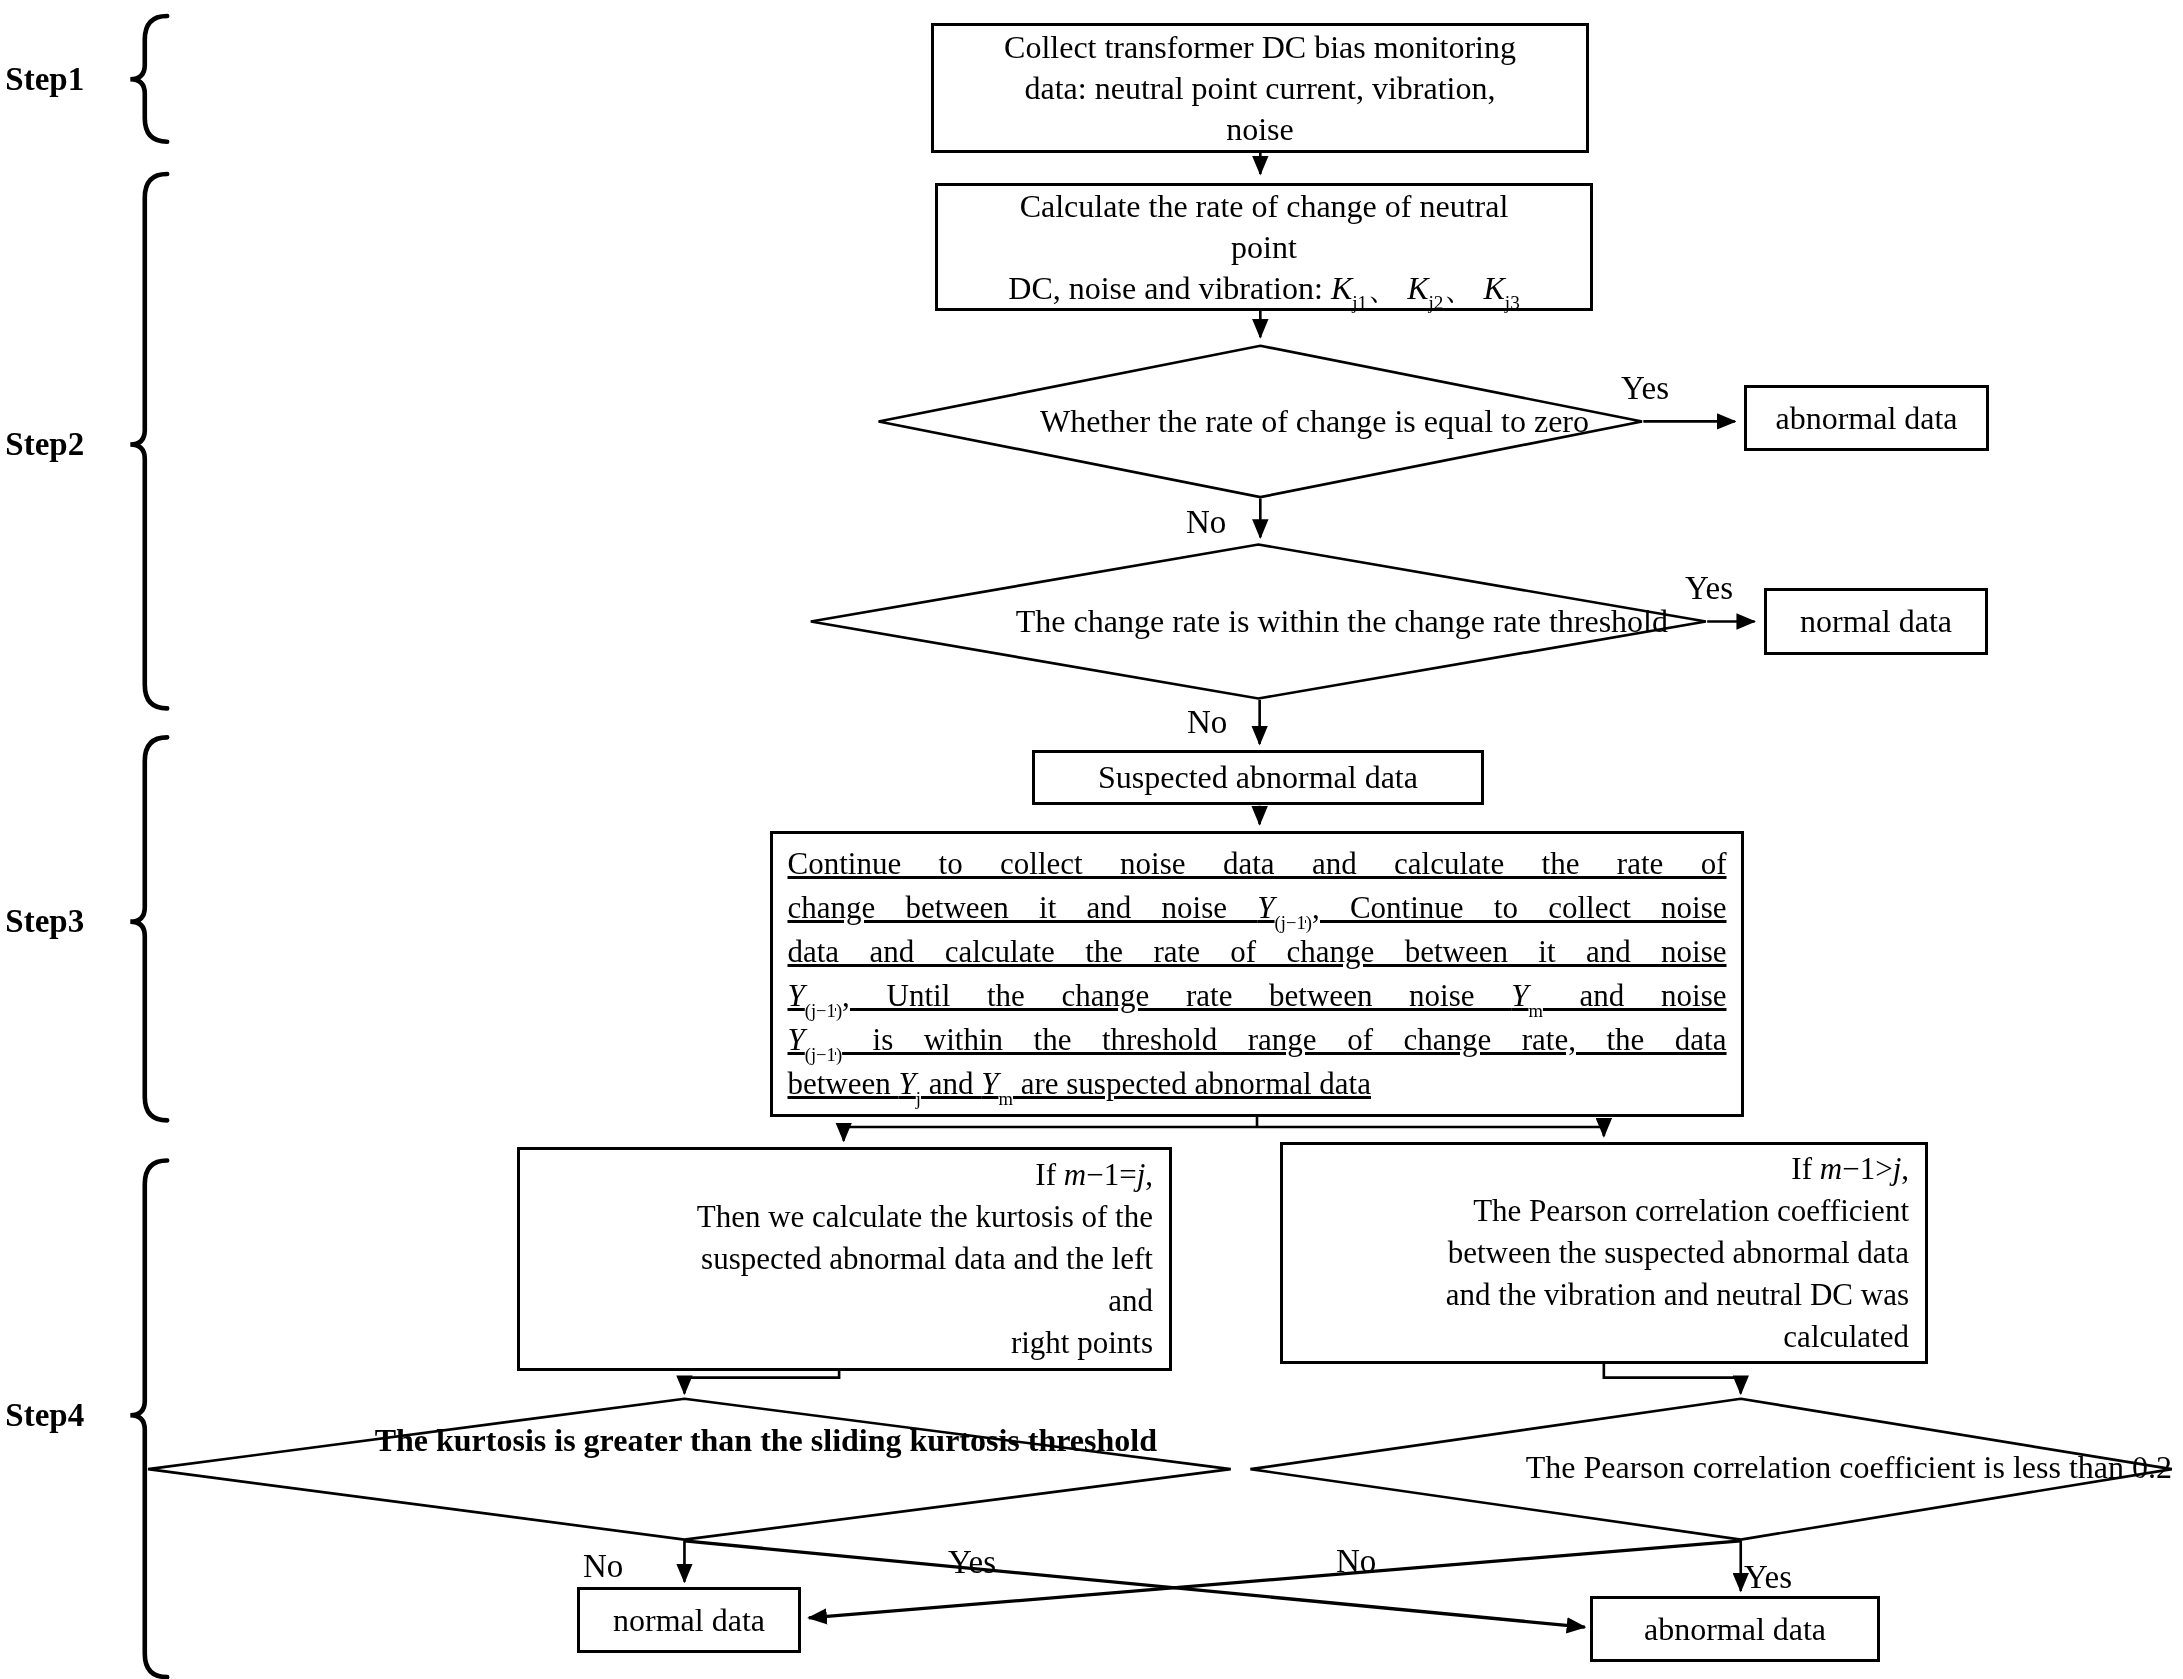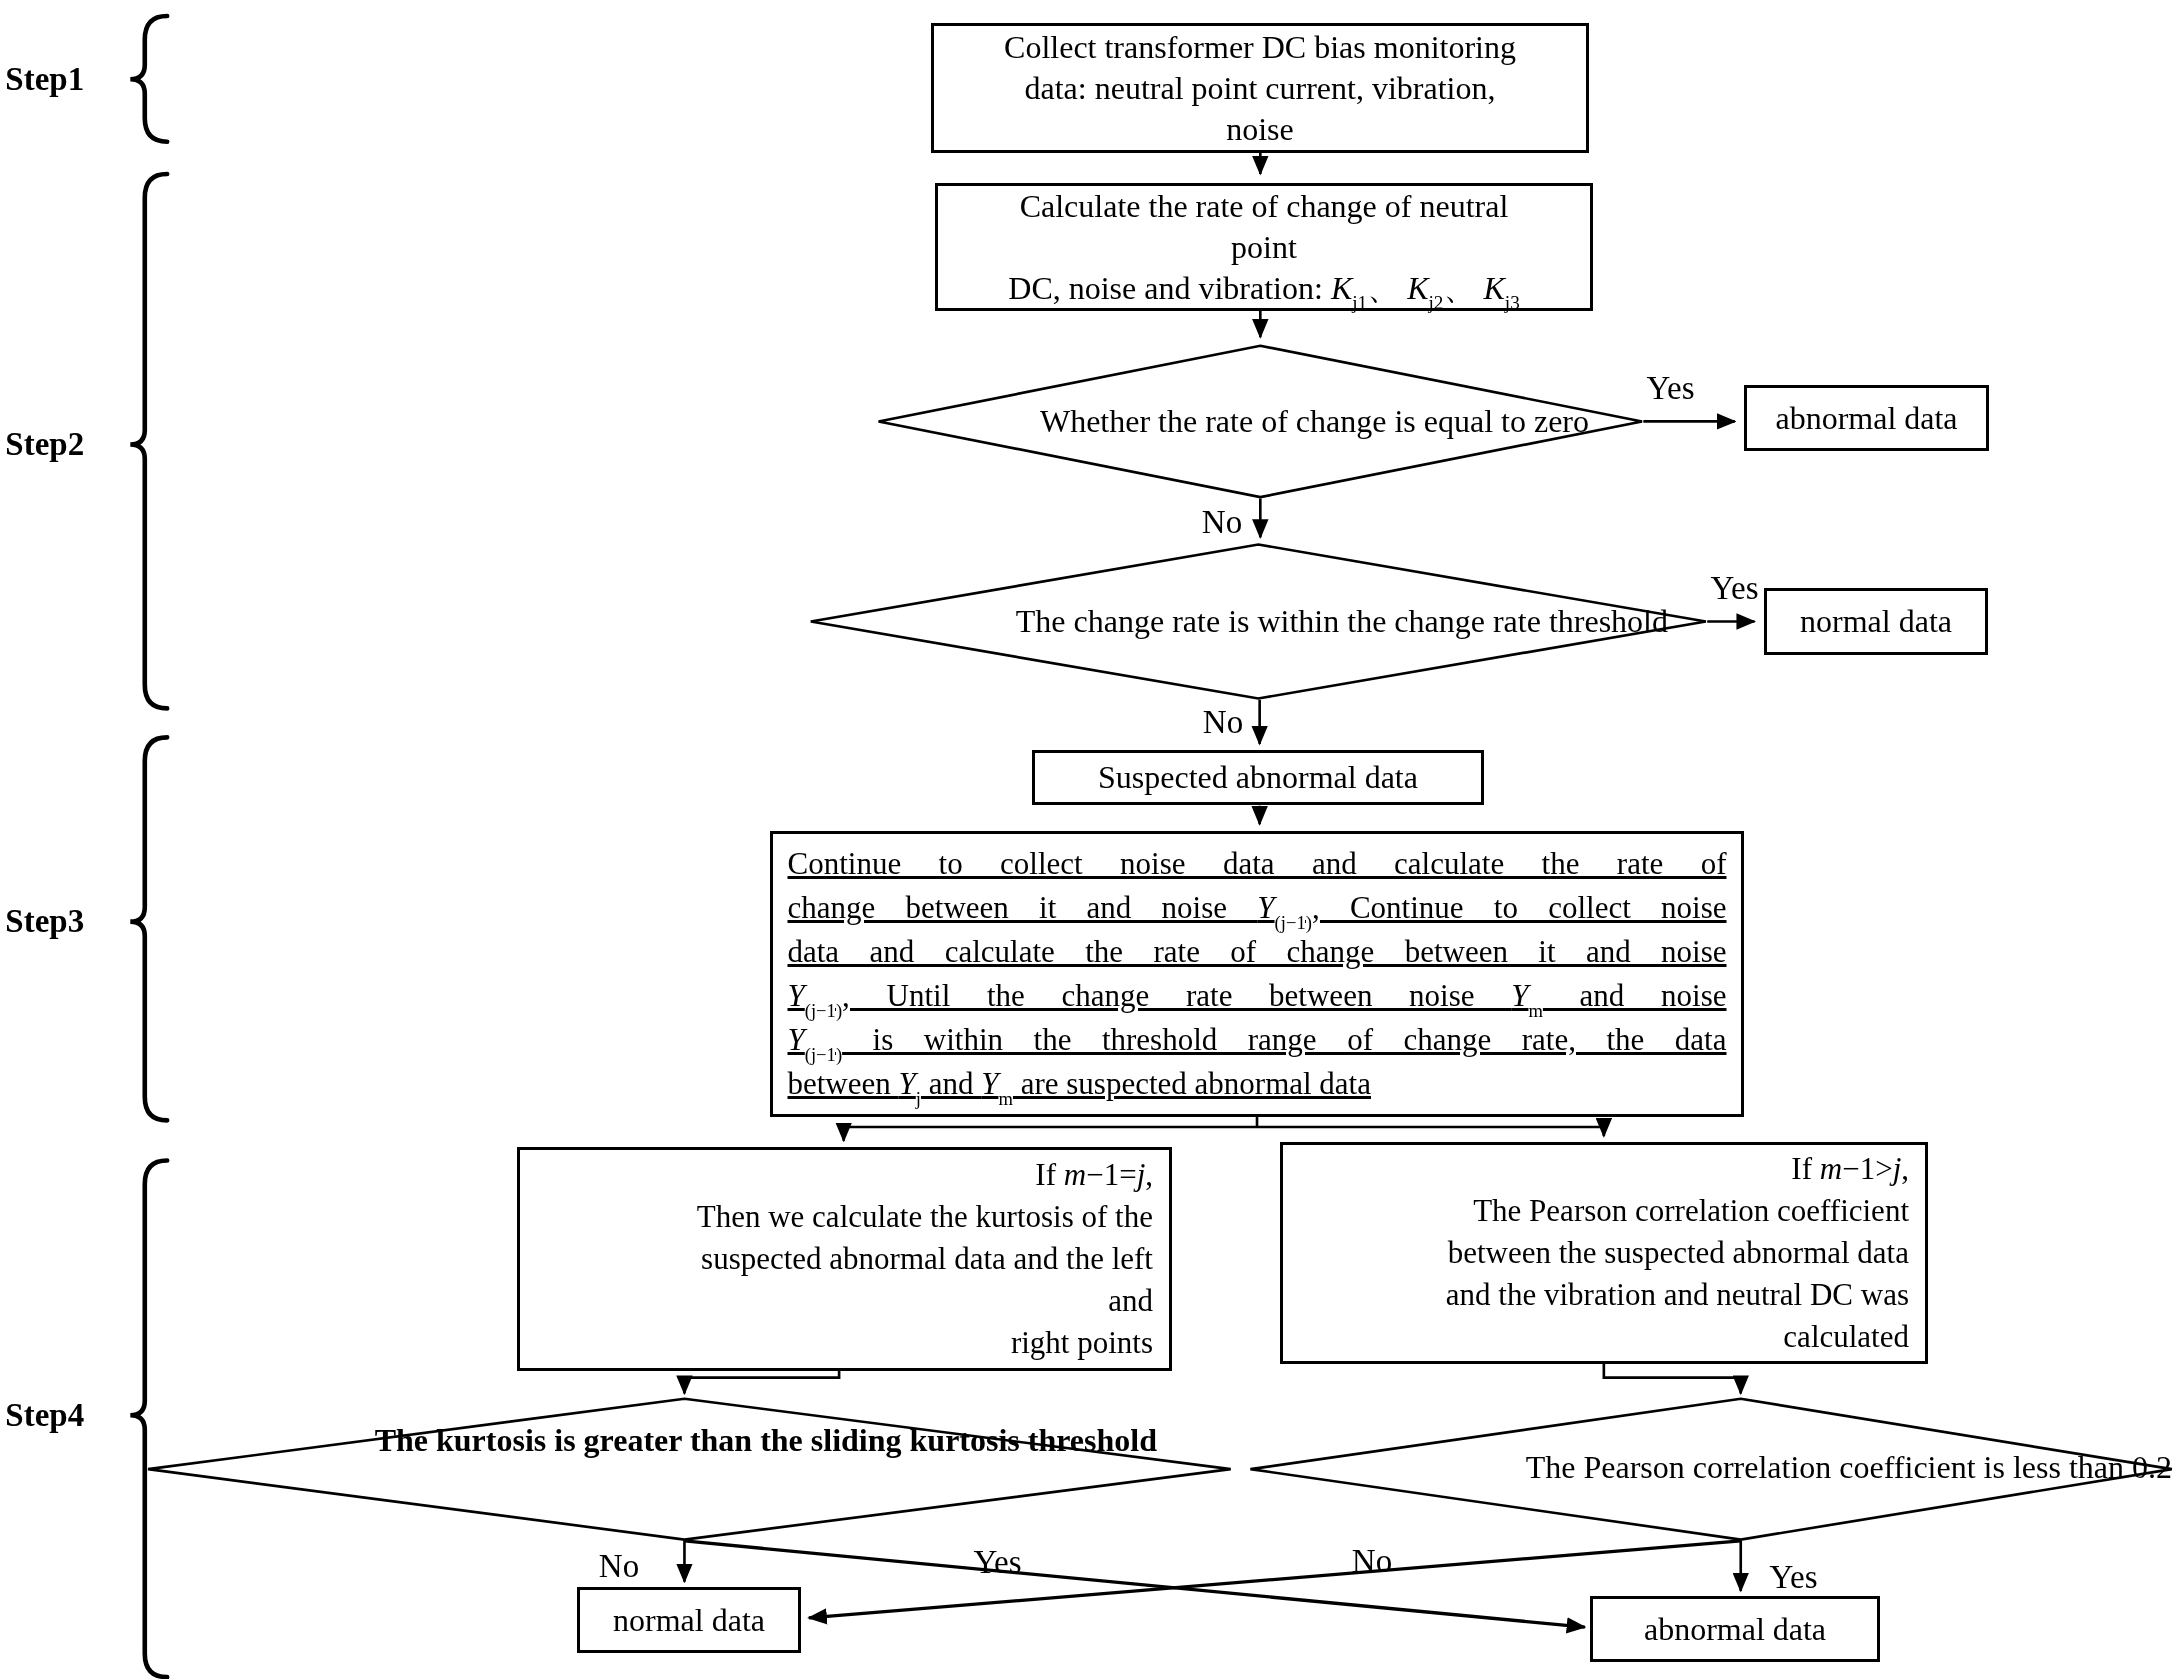--- a/index.html
+++ b/index.html
@@ -6,21 +6,21 @@
   #canvas{position:relative;width:2183px;height:1680px;background:#ffffff;
           font-family:"Liberation Serif","DejaVu Serif",serif;color:#000;overflow:hidden;}
   #wires{position:absolute;left:0;top:0;width:2183px;height:1680px;}
   .box{position:absolute;border:3.3px solid #000;background:#fff;box-sizing:border-box;
        display:flex;flex-direction:column;justify-content:center;align-items:center;}
   .box .ln{width:100%;text-align:center;}
   .box.justified .ln{text-align:justify;text-align-last:justify;padding:0 14.5px;box-sizing:border-box;}
   .box.justified .ln.lastln{text-align-last:left;}
   .box.leftalign .ln{text-align:right;padding:0 16px;box-sizing:border-box;}
   .dtext{position:absolute;text-align:right;font-size:32px;line-height:37px;}
-  .yn{position:absolute;font-size:33px;line-height:37px;text-align:center;}
+  .yn{position:absolute;font-size:33px;line-height:37px;text-align:left;}
   .step{position:absolute;left:5.3px;width:125px;font-size:33px;font-weight:bold;line-height:37px;text-align:left;}
   i{font-style:italic;}
   sub{font-size:60%;line-height:0;position:relative;top:0.18em;}
 </style>
 </head>
 <body>
 
 <div id="canvas">
 
   <svg id="wires" viewBox="0 0 3317 2552" xmlns="http://www.w3.org/2000/svg">

